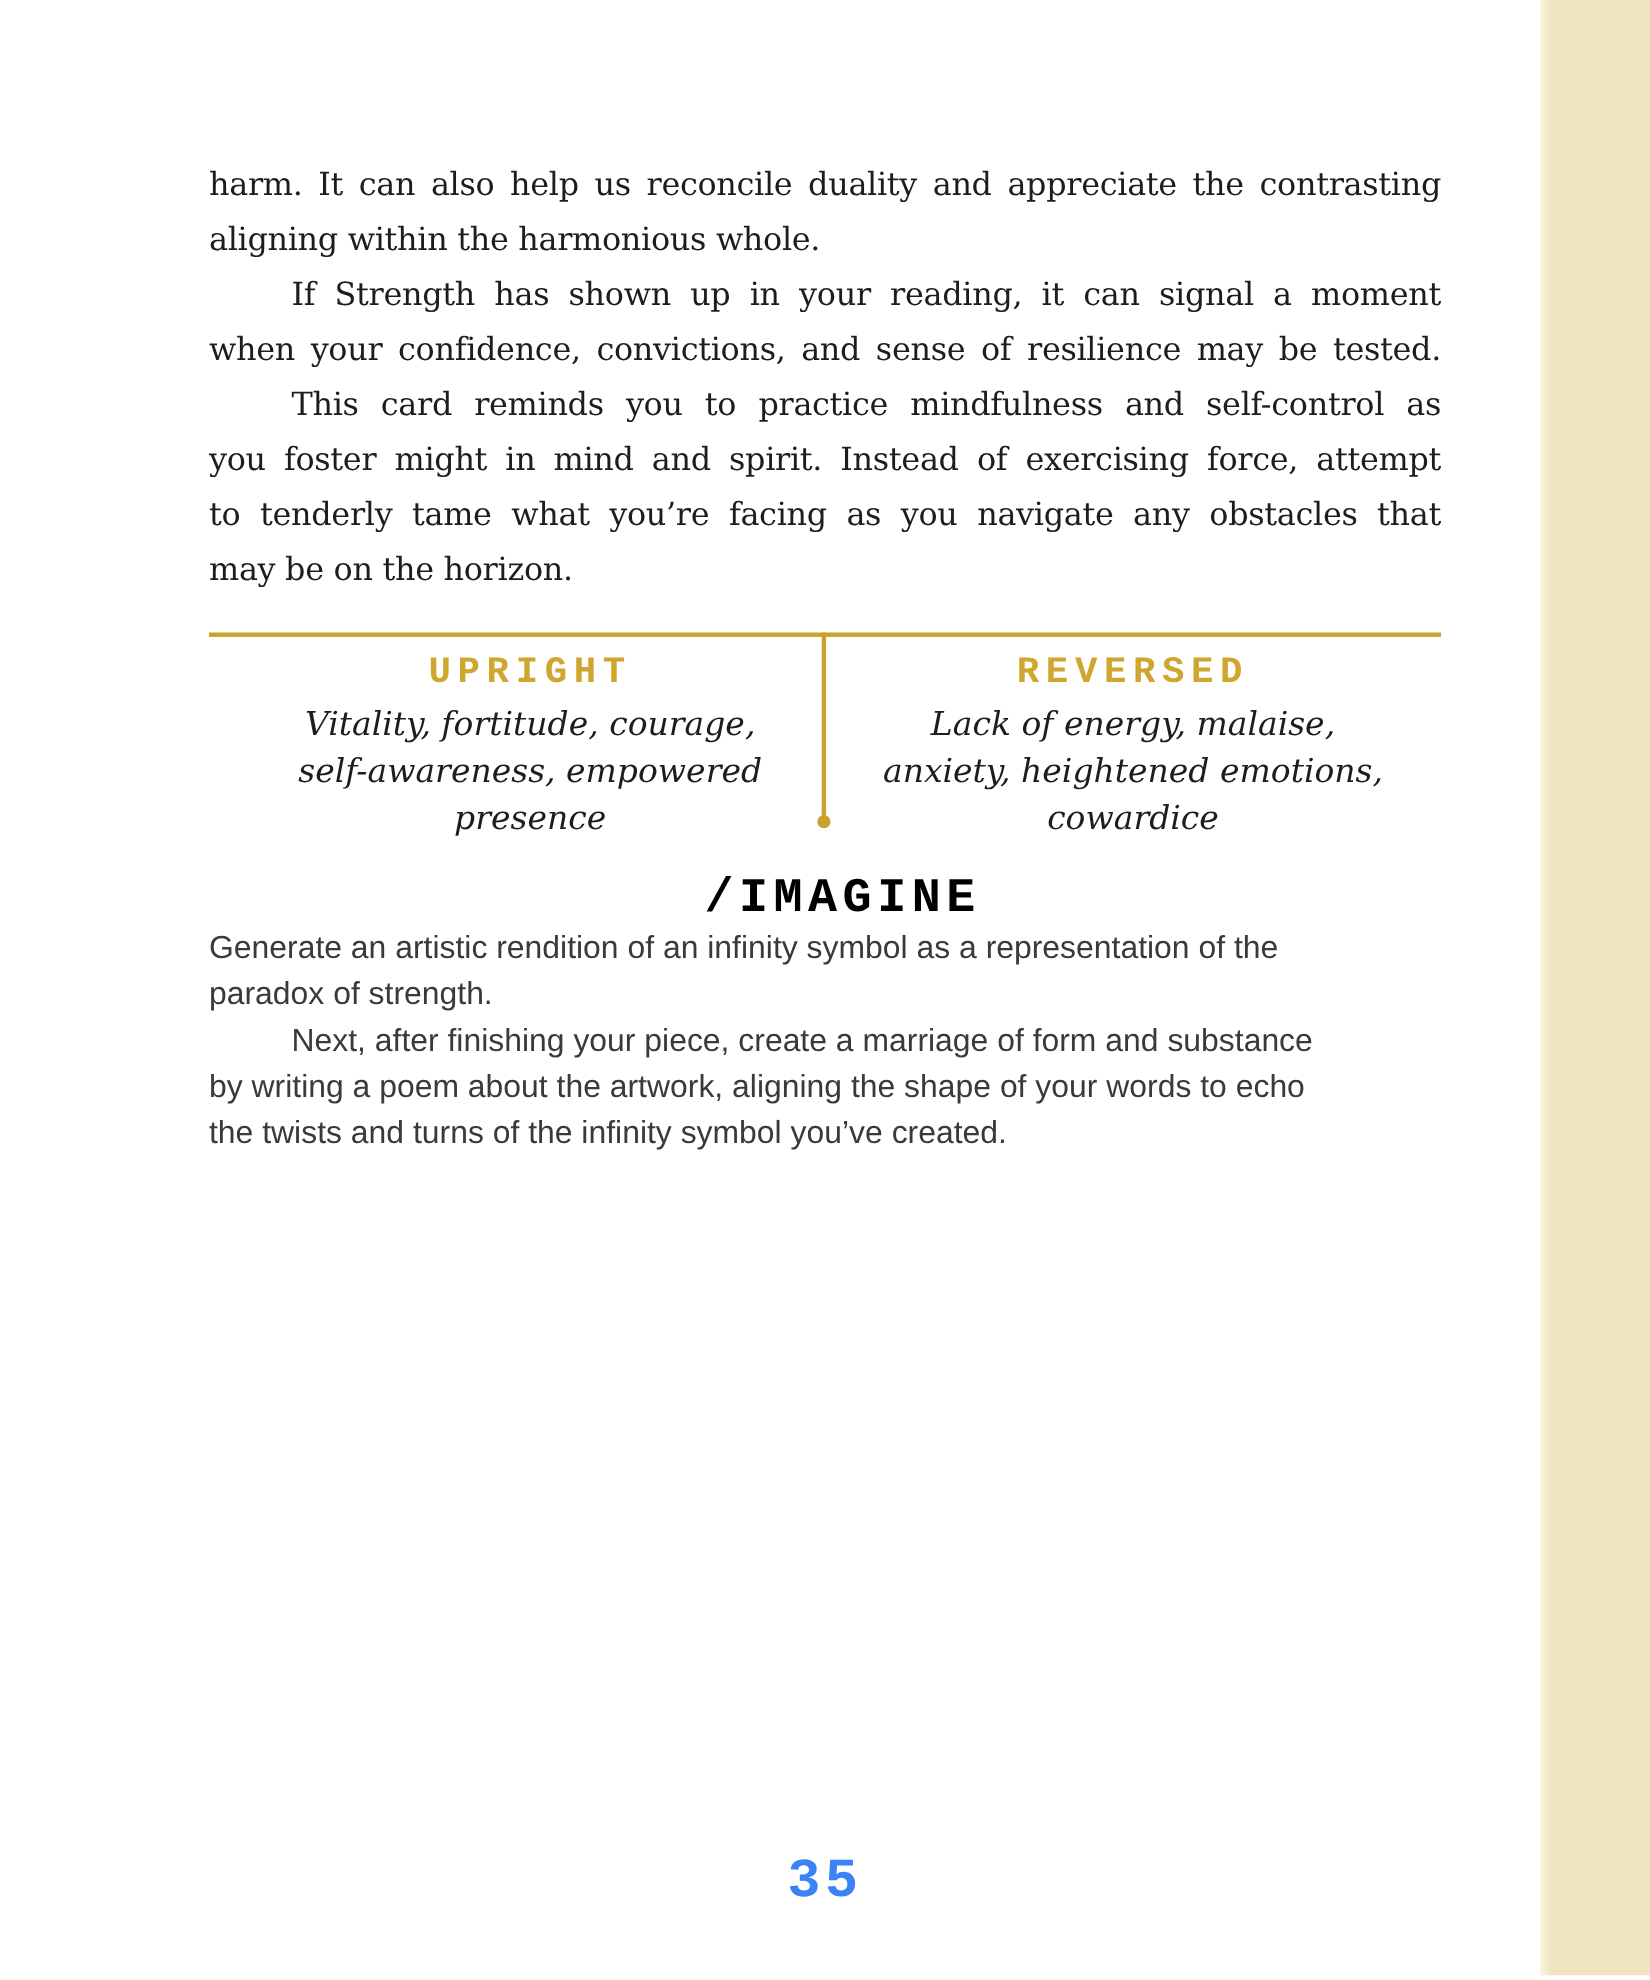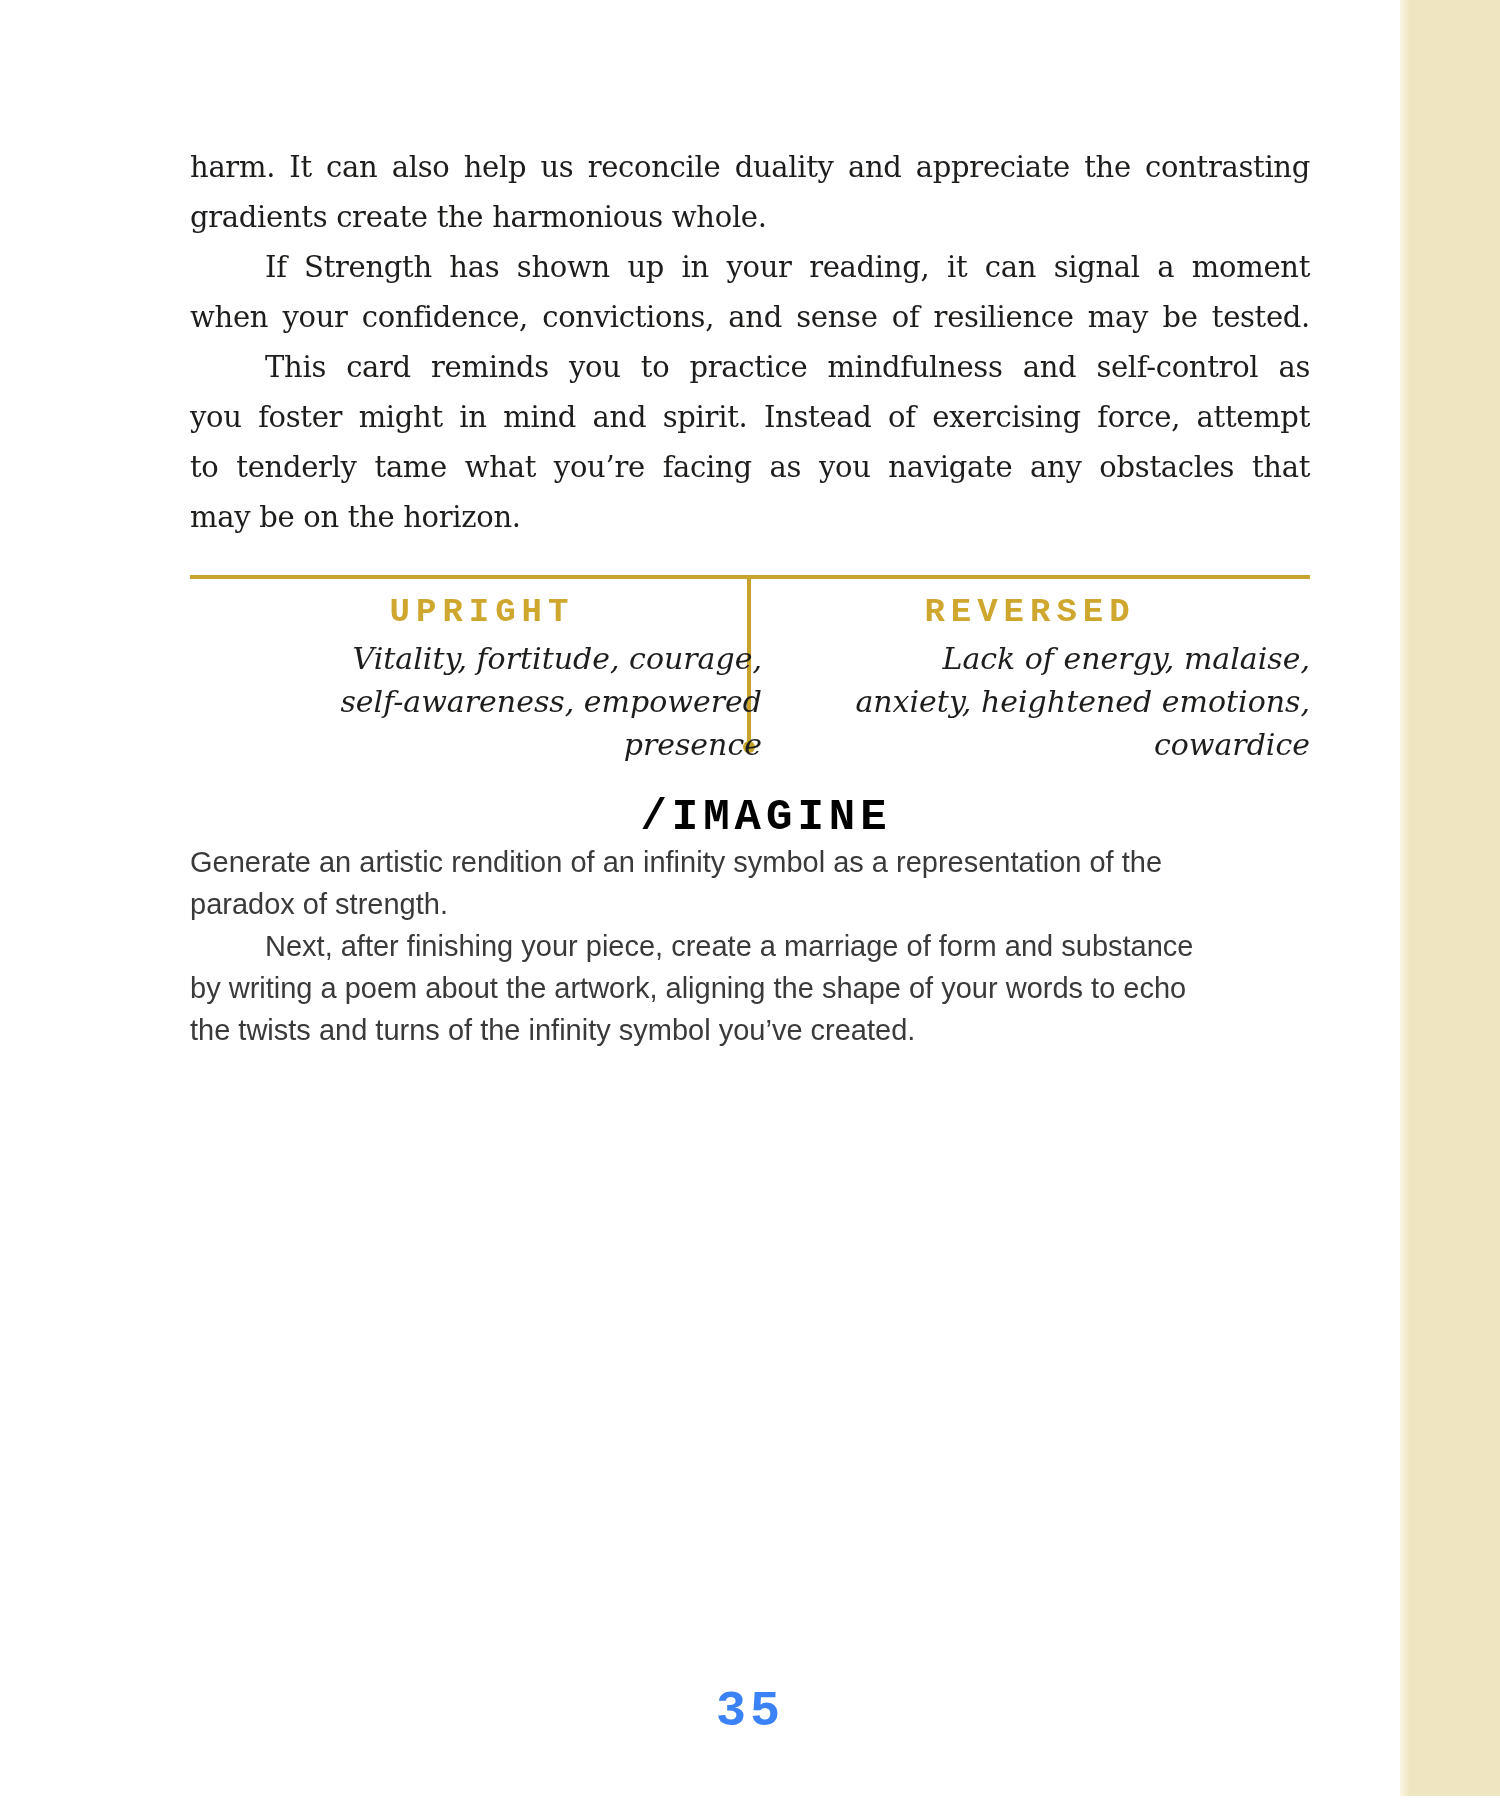--- a/index.html
+++ b/index.html
@@ -20,21 +20,21 @@
   .rule{position:absolute;left:0;top:575px;width:1120px;height:4px;background:#c9a42c;}
   .vdivider{position:absolute;left:557px;top:575px;width:4px;height:170px;background:#c9a42c;}
   .vdot{position:absolute;left:553px;top:741px;width:12px;height:12px;border-radius:50%;background:#c9a42c;}
 
   
   .col{position:absolute;top:593px;width:560px;text-align:center;}
   .col.left{left:12px;}
   .col.right{left:560px;}
   .col .colhead{margin:0;font-family:"Liberation Mono", monospace;font-weight:bold;
         font-size:34px;line-height:38px;letter-spacing:6px;color:#cfa72e;}
-  .col .keywords{margin-top:6px;text-align:right;}
+  .col .keywords{margin-top:6px;}
   .col .kw-line{font-style:italic;font-size:30px;line-height:43px;color:#1d1d1b;
         font-family:"DejaVu Serif", serif;}
 
   
   .imagine-heading{position:absolute;left:0;top:776px;width:1120px;margin:16px;text-align:center;
         font-family:"Liberation Mono", monospace;font-weight:bold;font-size:44px;
         letter-spacing:5px;color:#000000;}
   .imagine-body{position:absolute;left:0;top:841px;width:1120px;color:#3a3a3a;
         font-family:"Liberation Sans", sans-serif;}
   .imagine-body .line{font-size:29px;line-height:42px;text-align:left;}
@@ -48,21 +48,21 @@
 </head>
 <body>
 
 <div class="page">
   <div class="cream-band"></div>
 
   <div class="content">
 
     <section class="intro">
         <div class="line">harm. It can also help us reconcile duality and appreciate the contrasting</div>
-        <div class="line last">gradients create the harmonious whole.</div>
+        <div class="line last">aligning within the harmonious whole.</div>
         <div class="line indent">If Strength has shown up in your reading, it can signal a moment</div>
         <div class="line">when your confidence, convictions, and sense of resilience may be tested.</div>
         <div class="line indent">This card reminds you to practice mindfulness and self-control as</div>
         <div class="line">you foster might in mind and spirit. Instead of exercising force, attempt</div>
         <div class="line">to tenderly tame what you’re facing as you navigate any obstacles that</div>
         <div class="line last">may be on the horizon.</div>
       </section>
 
     <div class="rule"></div>
     <div class="vdivider"></div>

